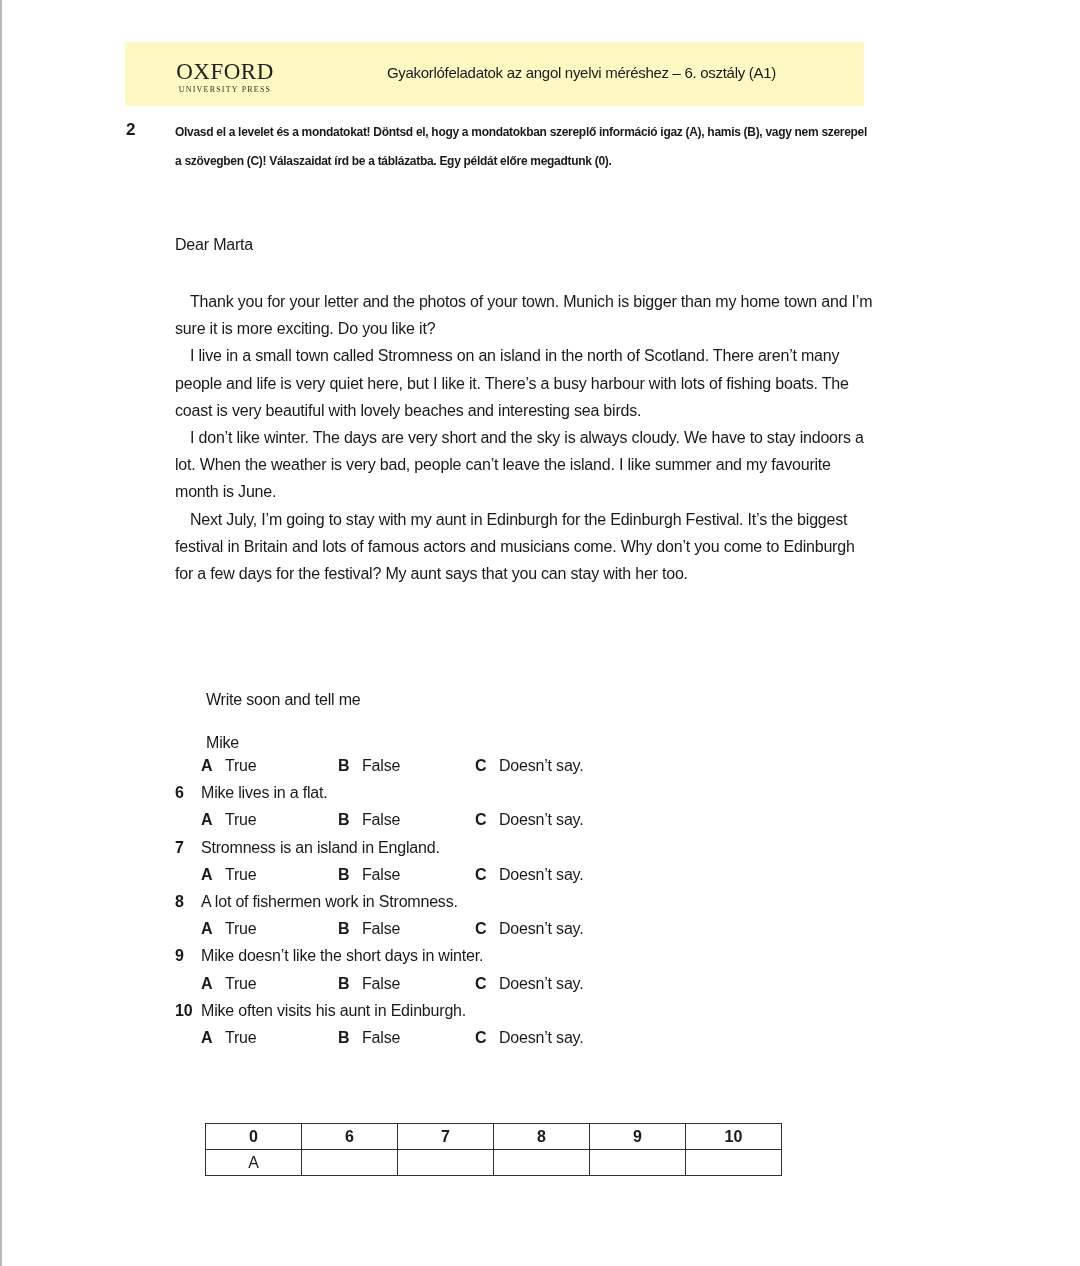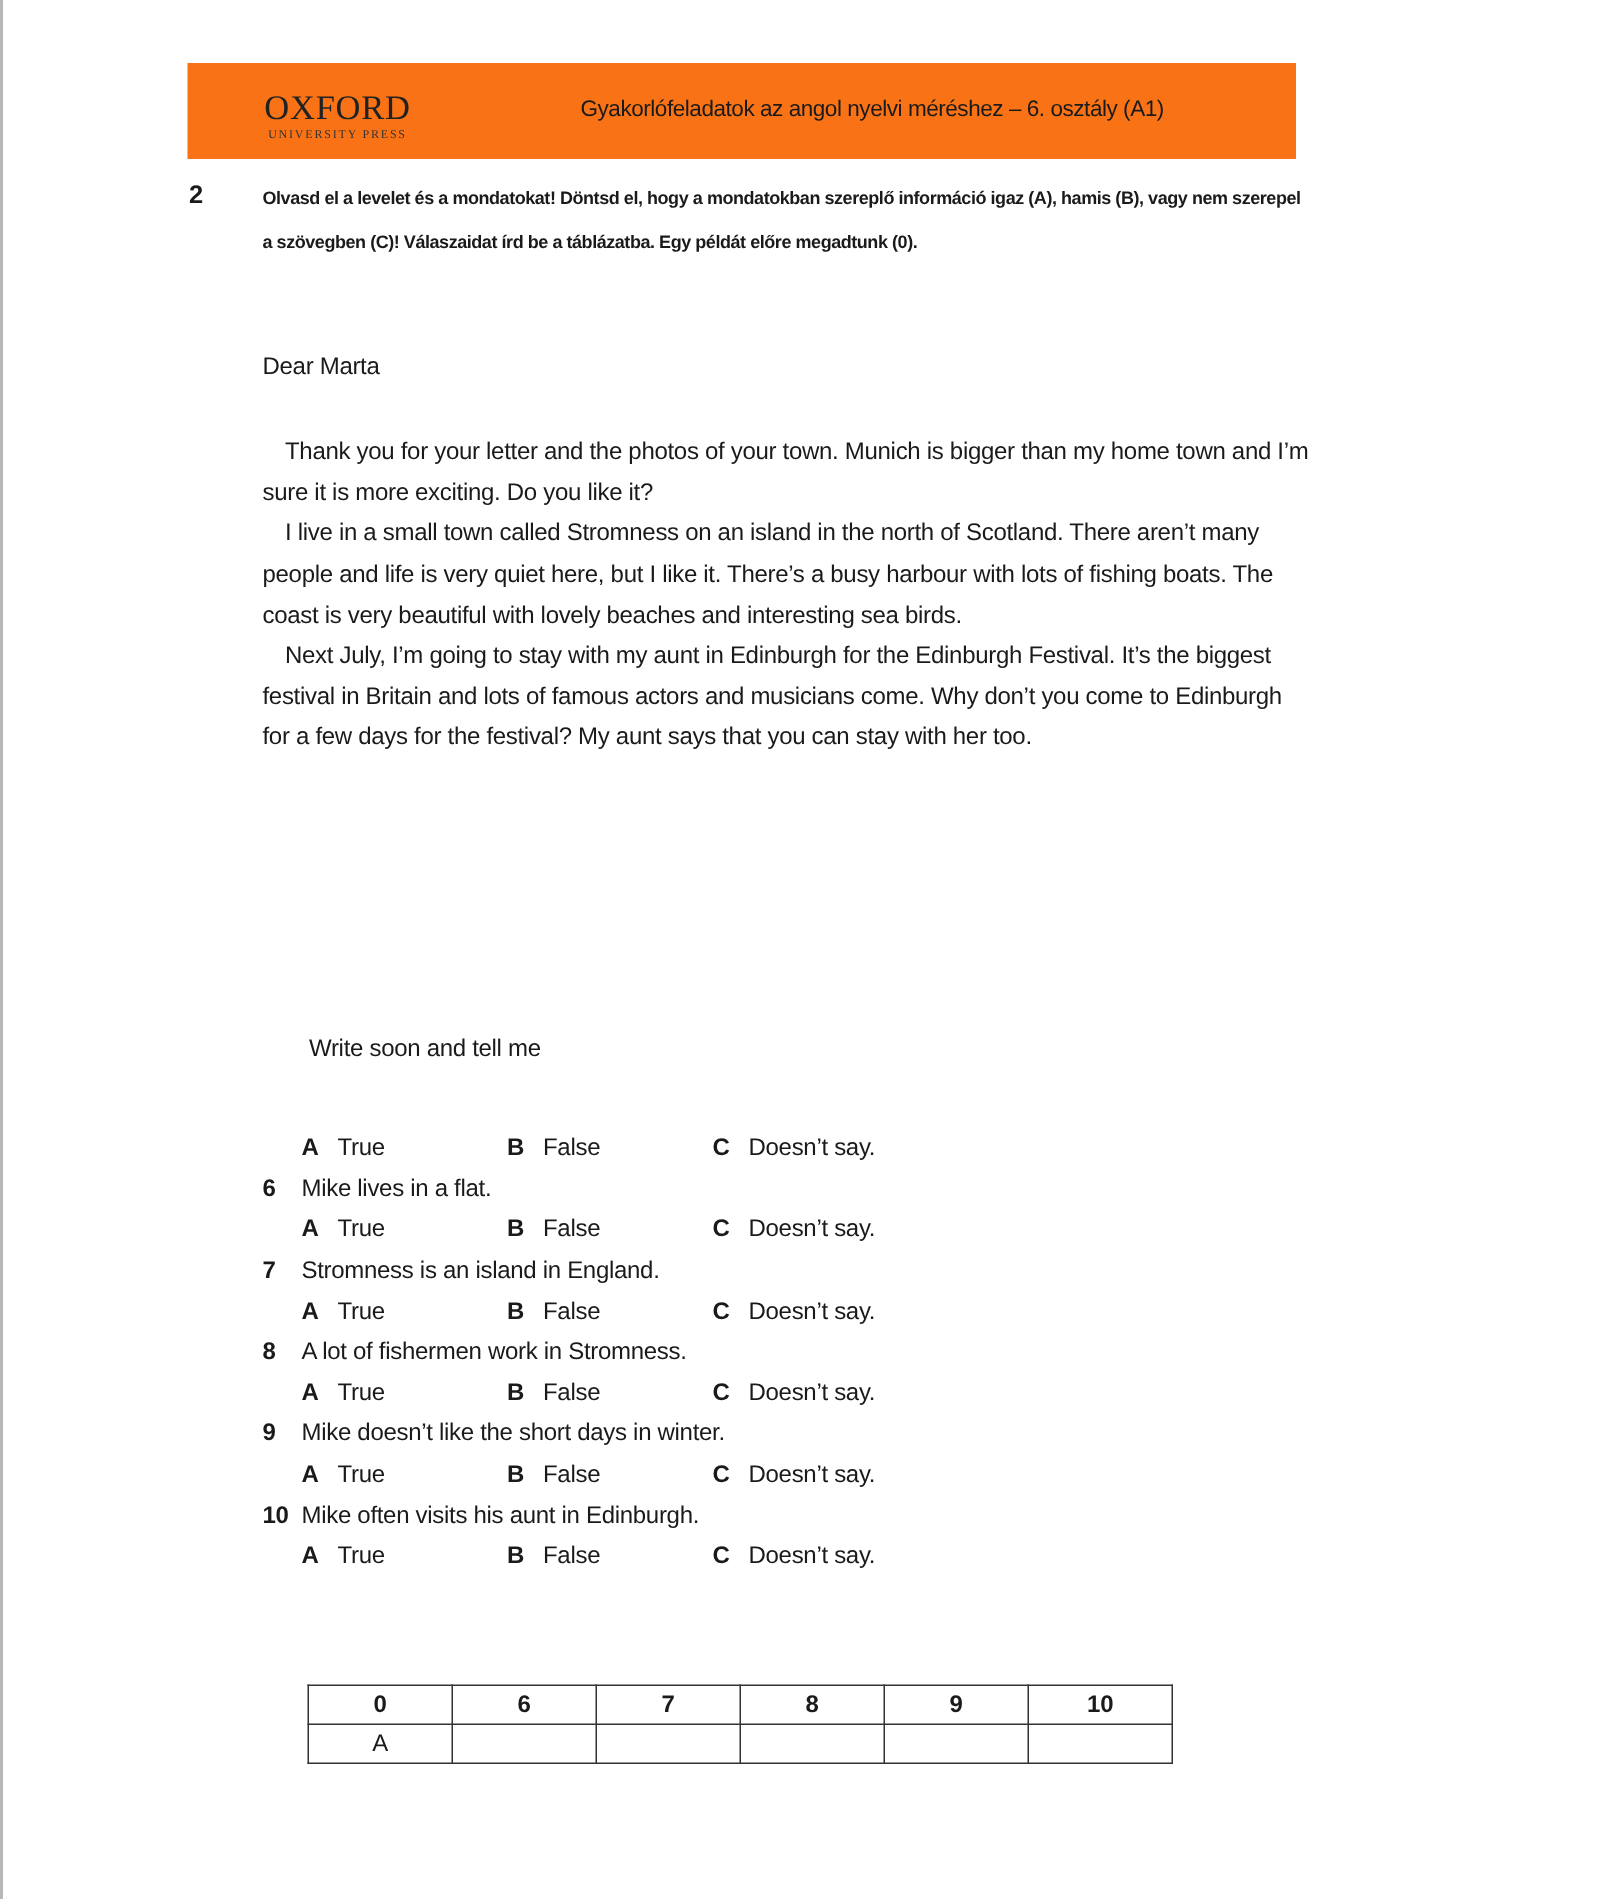--- a/index.html
+++ b/index.html
@@ -5,21 +5,21 @@
   html, body { margin: 0; padding: 0; }
   body {
     width: 1080px; height: 1266px; position: relative; overflow: hidden;
     background: #ffffff; color: #1a1a1a;
     font-family: "Liberation Sans", "DejaVu Sans", sans-serif;
   }
   .left-edge { position: absolute; left: 0; top: 0; width: 2px; height: 1266px; background: #b8b8b8; }
 
   .header-band {
     position: absolute; left: 125px; top: 42px; width: 739px; height: 64px;
-    background: #f97316;
+    background: #fef9c3;
   }
   .logo { position: absolute; left: 45px; top: 18px; text-align: center; width: 110px; }
   .logo-main {
     font-family: "Liberation Serif", "DejaVu Serif", serif;
     font-size: 23px; letter-spacing: 0.5px; color: #222; line-height: 24px; display: block;
   }
   .logo-sub {
     font-family: "Liberation Serif", "DejaVu Serif", serif;
     font-size: 8px; letter-spacing: 1.2px; color: #333; display: block; margin-top: 1px;
   }
@@ -73,25 +73,27 @@
 </div>
 
 <div class="task-num">2</div>
 <div class="instruction">Olvasd el a levelet és a mondatokat! Döntsd el, hogy a mondatokban szereplő információ igaz (A), hamis (B), vagy nem szerepel a szövegben (C)! Válaszaidat írd be a táblázatba. Egy példát előre megadtunk (0).</div>
 
 <div class="letter greeting">Dear Marta</div>
 
 <div class="letter body-text">
   <p>Thank you for your letter and the photos of your town. Munich is bigger than my home town and I’m sure it is more exciting. Do you like it?</p>
   <p>I live in a small town called Stromness on an island in the north of Scotland. There aren’t many people and life is very quiet here, but I like it. There’s a busy harbour with lots of fishing boats. The coast is very beautiful with lovely beaches and interesting sea birds.</p>
+  <p>I don’t like winter. The days are very short and the sky is always cloudy. We have to stay indoors a lot. When the weather is very bad, people can’t leave the island. I like summer and my favourite month is June.</p>
   <p>Next July, I’m going to stay with my aunt in Edinburgh for the Edinburgh Festival. It’s the biggest festival in Britain and lots of famous actors and musicians come. Why don’t you come to Edinburgh for a few days for the festival? My aunt says that you can stay with her too.</p>
 </div>
 
 <div class="letter closing">
   <div>Write soon and tell me</div>
+  <div>Mike</div>
 </div>
 
 <div class="questions">
 
   <div class="opts">
     <span class="opt a"><span class="letter-key">A</span><span>True</span></span>
     <span class="opt b"><span class="letter-key">B</span><span>False</span></span>
     <span class="opt c"><span class="letter-key">C</span><span>Doesn’t say.</span></span>
   </div>
 

